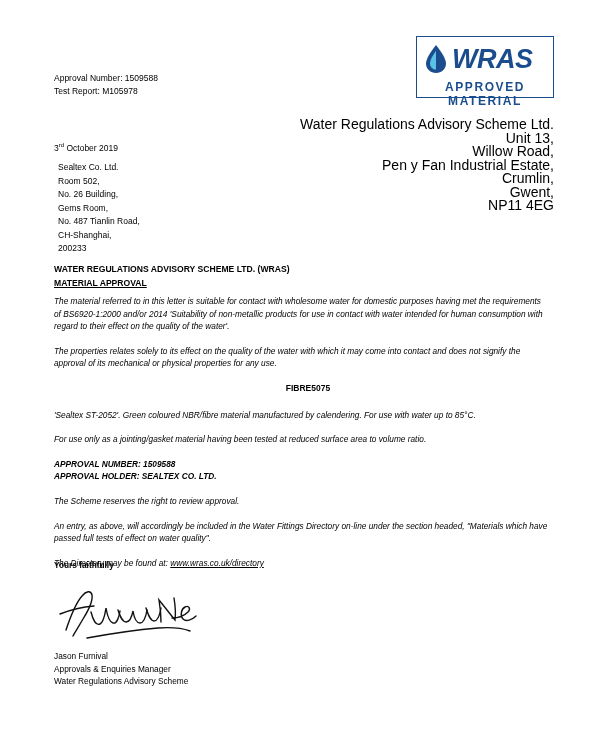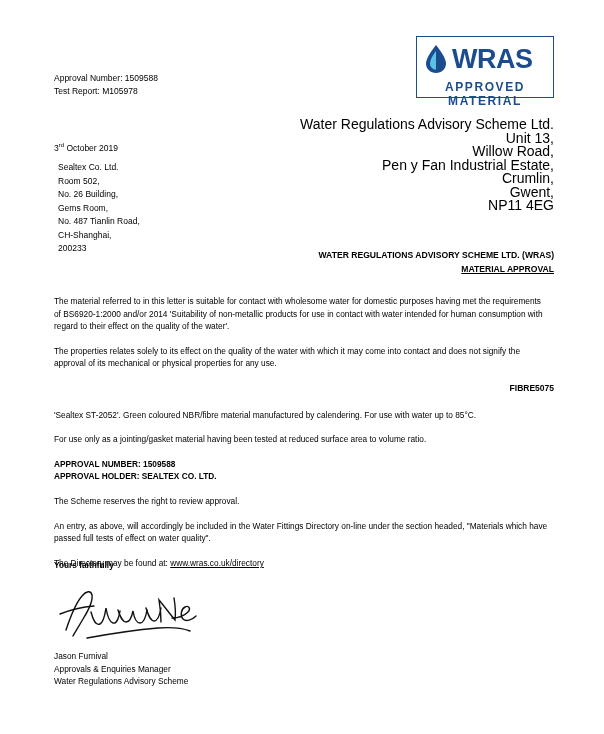--- a/index.html
+++ b/index.html
@@ -33,20 +33,21 @@
     width: 138px;
     height: 62px;
     border: 1px solid #1b4d8e;
     box-sizing: border-box;
     background: #ffffff;
   }
   .logo-row {
     display: flex;
     align-items: center;
     padding: 7px 0 0 6px;
+    font-style: italic;
   }
   .logo-drop {
     width: 26px;
     height: 30px;
     flex: 0 0 auto;
     margin-right: 3px;
   }
   .logo-word {
     font-family: "Liberation Sans", sans-serif;
     font-weight: bold;
@@ -96,43 +97,43 @@
     left: 4px;
     top: 161px;
     font-size: 8.5px;
     line-height: 13.5px;
   }
 
   
   .title-block {
     position: absolute;
     left: 0;
-    top: 248px;
+    top: 262px;
     width: 500px;
-    text-align: right;
+    text-align: left;
     font-size: 8.6px;
     font-weight: bold;
     line-height: 14px;
   }
   .title-block .underline { text-decoration: underline; }
 
   
   .body {
     position: absolute;
     left: 0;
     top: 295px;
     width: 500px;
     font-size: 8.3px;
     line-height: 12.6px;
   }
-  .body p { margin: 0 6px 12px 0; }
+  .body p { margin: 0 6px 12px 0; font-style: italic; }
   .body p.tight { margin-bottom: 11px; }
   .fibre-row {
     display: flex;
-    justify-content: flex-end;
+    justify-content: center;
     font-weight: bold;
     font-size: 8.5px;
     margin: 0 0 14px 8px;
   }
   .strong-line { font-weight: bold; margin: 0; }
   a.link { color: #000000; text-decoration: underline; }
 
   
   .sig-wrap {
     position: absolute;

